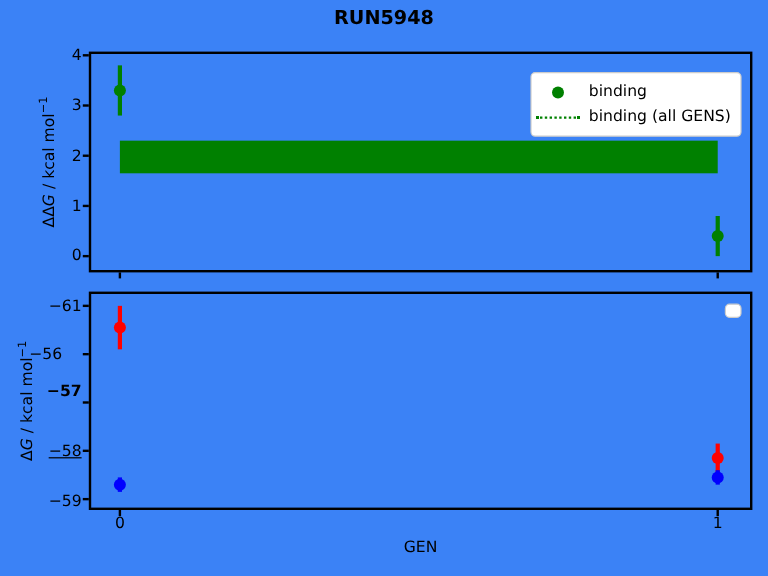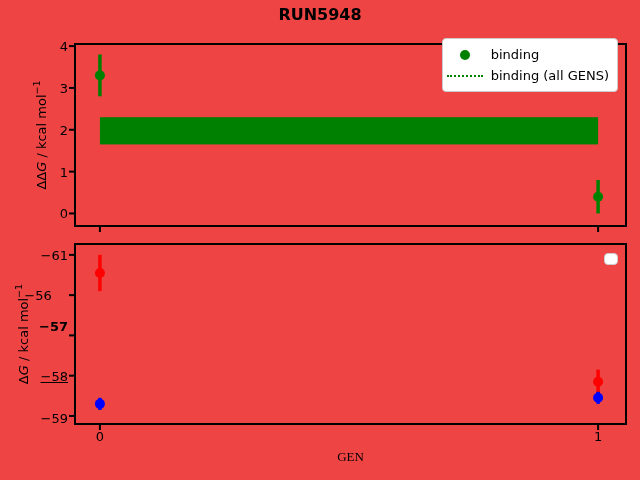--- a/index.html
+++ b/index.html
@@ -1,28 +1,27 @@
 <!DOCTYPE html>
 <html><head>
 <meta charset="utf-8">
 <style>
   html,body { margin:0; padding:0; background:#ffffff; }
   .figure {
-    position:relative; width:640px; height:480px; background:#ef4444;
+    position:relative; width:640px; height:480px; background:#3b82f6;
     font-family:"DejaVu Sans", sans-serif; color:#000; overflow:hidden;
     -webkit-font-smoothing:antialiased;
   }
   .fig-title {
     position:absolute; top:5px; left:0; width:640px; text-align:center;
     font-size:16px; font-weight:bold;
   }
   .xlabel {
     position:absolute; top:449px; left:75px; width:551px; text-align:center;
     font-size:13px;
-    font-family:Liberation Serif, serif;
   }
   .ylabel {
     position:absolute; white-space:nowrap; font-size:13px;
     transform:translate(-50%,-50%) rotate(-90deg);
   }
   .ylabel .math-var { font-style:italic; }
   .ylabel sup { font-size:9.5px; }
   .ylabel-top { left:40px; top:135px; }
   .ylabel-bottom { left:22px; top:334px; }
   #plot-svg { position:absolute; left:0; top:0; }
@@ -96,21 +95,21 @@
       <div class="tick-label ytick-label" style="top: 80.931px;">3</div>
       <div class="tick-label ytick-label" style="top: 39.092px;">4</div>
       <div class="tick-label ytick-label" style="top: 247.872px;">−61</div>
       <div class="tick-label ytick-label" style="top: 288.141px; text-align: center;">−56</div>
       <div class="tick-label ytick-label" style="top: 319px; font-weight: bold;">−57</div>
       <div class="tick-label ytick-label" style="top: 368.678px; text-decoration: underline;">−58</div>
       <div class="tick-label ytick-label" style="top: 411px;">−59</div>
       <div class="tick-label xtick-label" style="left: 84.9096px; top: 429px;">0</div>
       <div class="tick-label xtick-label" style="left: 583.101px; top: 429px;">1</div>
     </div>
-<div class="legend" style="top: 38px;">
+<div class="legend" style="top: 60px;">
       <div class="legend-row">
         <div class="legend-handle">
           <div class="legend-dot" style="background: rgb(0, 128, 0);"></div>
         </div>
         <div class="legend-label">binding</div>
       </div>
       <div class="legend-row">
         <div class="legend-handle">
           <div class="legend-dotted" style="border-top-color: rgb(0, 128, 0);"></div>
         </div>

